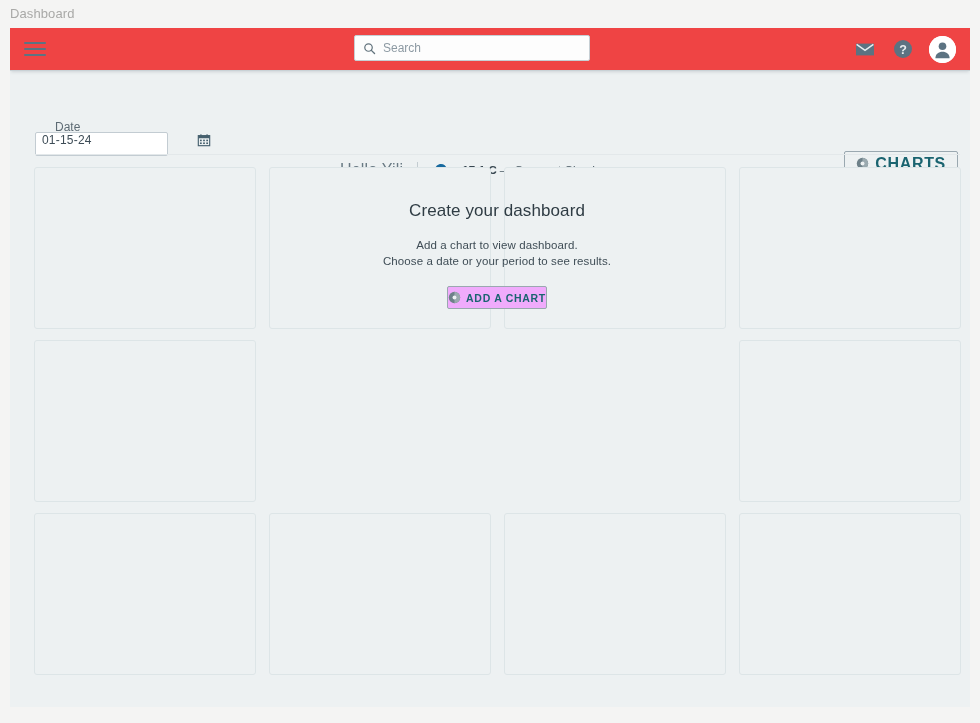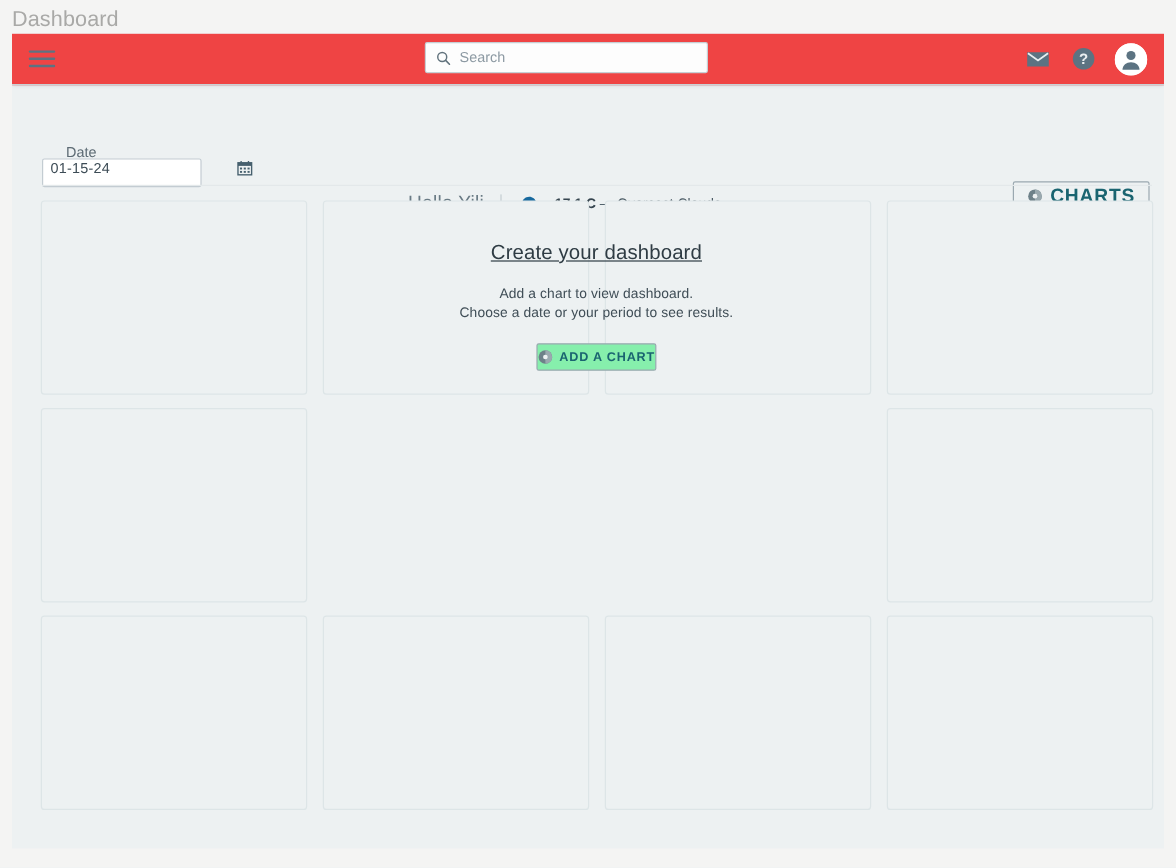--- a/index.html
+++ b/index.html
@@ -26,21 +26,21 @@
     position: absolute;
     left: 0; top: 0;
     width: 980px;
     height: 28px;
     background: #f4f4f3;
   }
   .page-title {
     position: absolute;
     left: 10px;
     top: 6px;
-    font-size: 18px;
+    font-size: 13px;
     color: #a9a9a7;
     letter-spacing: .1px;
   }
 
   
   .app-shell {
     position: absolute;
     left: 10px;
     top: 28px;
     width: 960px;
@@ -297,36 +297,35 @@
     top: 173px;
     width: 454px;
     text-align: center;
   }
   .empty-title {
     font-size: 17px;
     color: #2f3c44;
     margin: 0 0 16px 0;
     font-weight: 400;
     letter-spacing: .1px;
-    text-decoration: underline;
   }
   .empty-line {
     font-size: 11.5px;
     color: #3f4d56;
     line-height: 16px;
     letter-spacing: .1px;
   }
   .add-chart-btn {
     margin-top: 17px;
     display: inline-flex;
     align-items: center;
     gap: 5px;
     height: 23px;
     padding: 0 0;
-    background: #86efac;
+    background: #f0abfc;
     border: 1px solid #9aa8b0;
     border-radius: 2px;
     cursor: pointer;
     font-family: "Liberation Sans", sans-serif;
   }
   .add-chart-label {
     font-size: 10.5px;
     font-weight: bold;
     color: #1a6470;
     letter-spacing: .7px;

